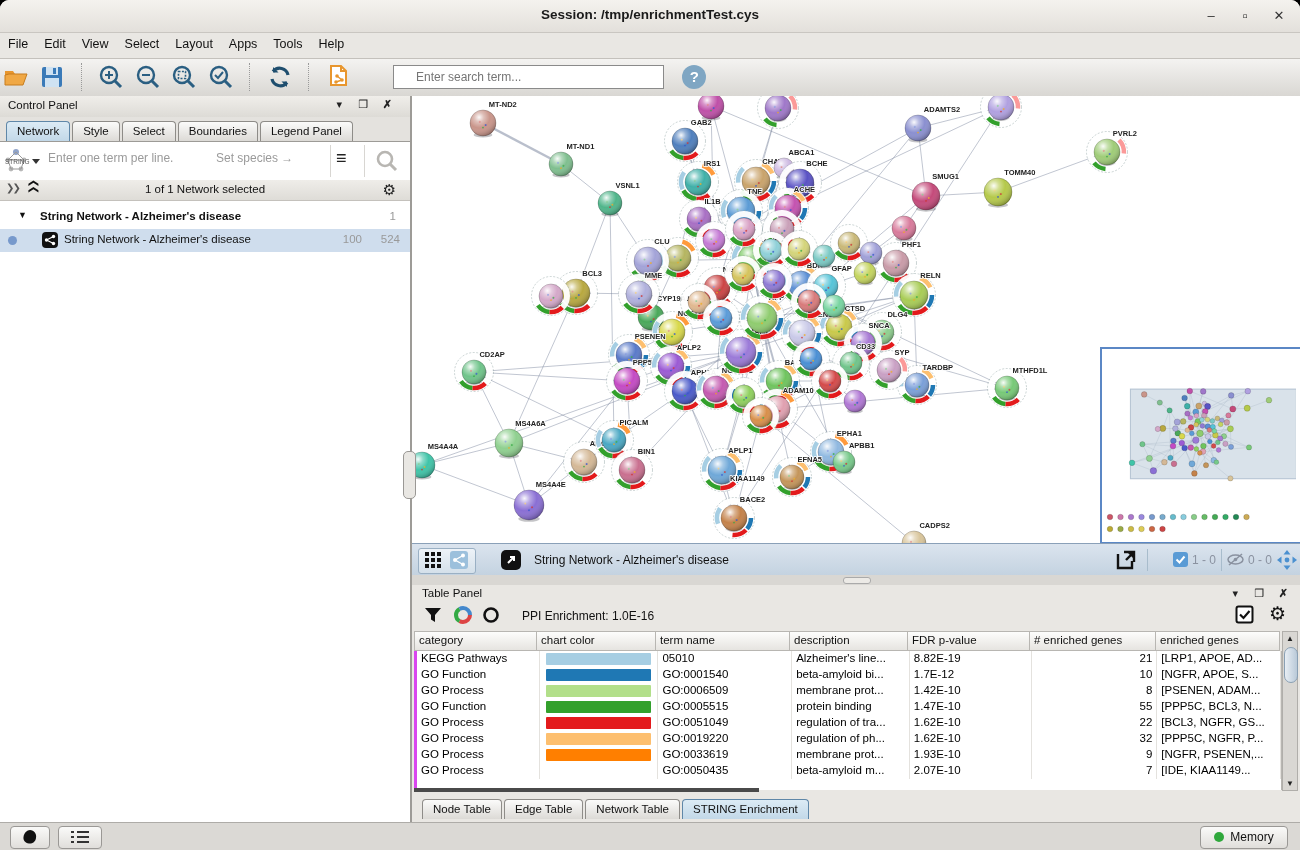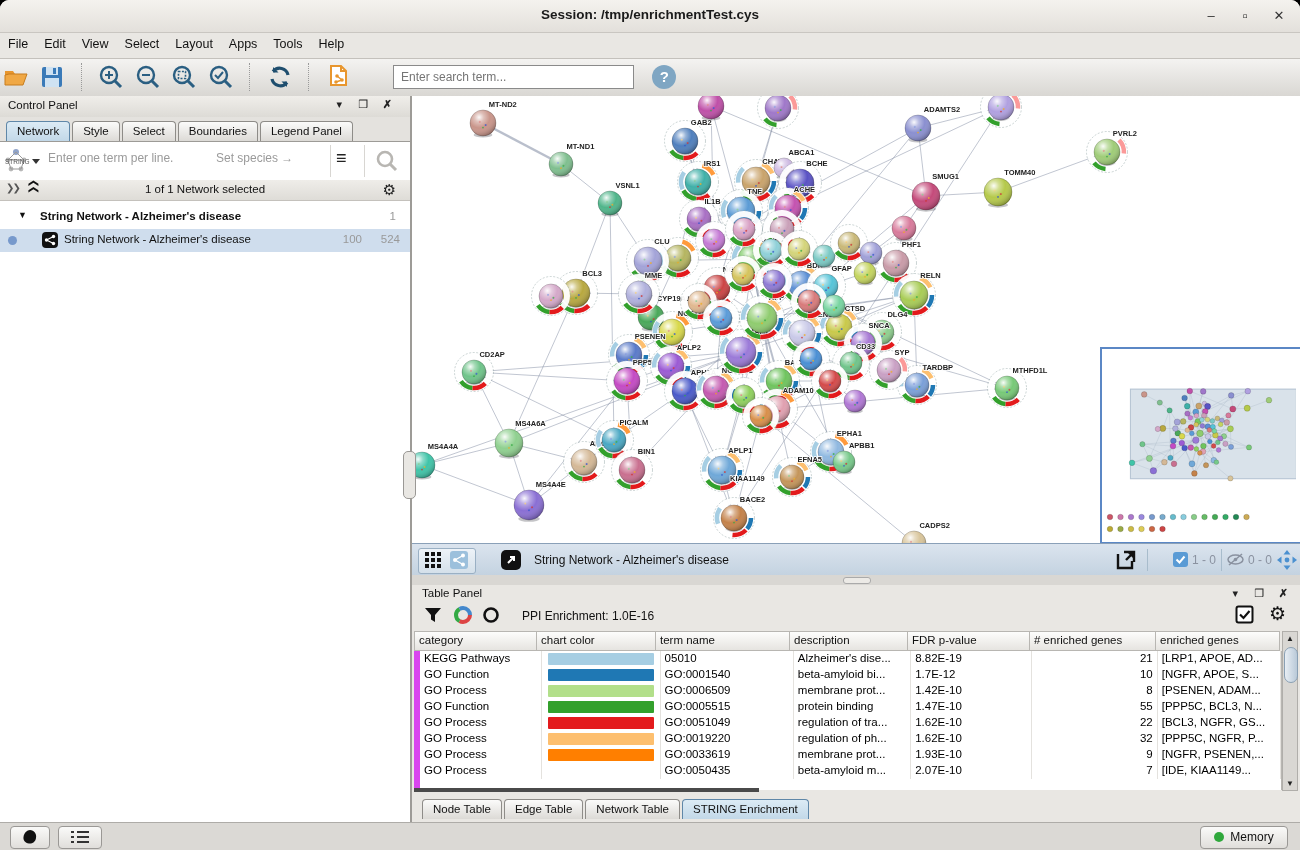--- a/index.html
+++ b/index.html
@@ -8,21 +8,21 @@
   #titlebar{position:absolute;left:0;top:0;width:1300px;height:32px;background:linear-gradient(#f4f2ee,#e3e0db);border-bottom:1px solid #c9c6c1;}
   #titlebar .title{position:absolute;left:0;right:0;top:7px;text-align:center;font-size:13.5px;font-weight:bold;color:#1a1a1a;}
   .winbtn{position:absolute;top:6px;width:26px;height:20px;text-align:center;font-size:13px;color:#333;line-height:20px;cursor:default;}
   
   #menubar{position:absolute;left:0;top:33px;width:1300px;height:25px;background:#e9e7e3;border-bottom:1px solid #c4c1bc;}
   .menu-item{display:inline-block;padding:4px 8px;font-size:12.5px;color:#111;}
   
   #toolbar{position:absolute;left:0;top:59px;width:1300px;height:37px;background:linear-gradient(#f4f3f1,#d9d7d3);border-bottom:1px solid #b3b1ad;}
   .tb-sep{display:inline-block;width:1px;height:28px;border-left:1px dotted #9a9a9a;margin:4px 8px;vertical-align:middle;}
   .tb-ic{display:inline-block;width:28px;height:28px;margin:3px 2px;vertical-align:middle;}
-  #search-box{width:225px;height:20px;font-size:12px;border:1px solid #8a8a8a;padding:1px 7px;vertical-align:middle;margin-left:34px;background:#fff;font-family:"Liberation Sans",sans-serif;}
+  #search-box{width:225px;height:20px;font-size:12px;border:1px solid #8a8a8a;padding:1px 22px;vertical-align:middle;margin-left:34px;background:#fff;font-family:"Liberation Sans",sans-serif;}
   #help-btn{display:inline-block;width:24px;height:24px;border-radius:50%;background:#7fa6c3;color:#fff;font-weight:bold;text-align:center;line-height:24px;font-size:15px;vertical-align:middle;margin-left:14px;}
   
   #control-panel{position:absolute;left:0;top:96px;width:410px;height:726px;background:#fff;border-right:2px solid #9d9b97;}
   #cp-header{position:absolute;left:0;top:0;width:100%;height:21px;background:linear-gradient(#f0eeea,#dddbd6);border-bottom:1px solid #c4c1bc;}
   #cp-header .ptitle{position:absolute;left:8px;top:3px;font-size:11.5px;color:#111;}
   .phead-ic{position:absolute;top:2px;font-size:11px;color:#222;}
   #cp-tabs{position:absolute;left:0;top:21px;width:100%;height:25px;background:#e4e2de;border-bottom:1px solid #9d9b97;padding-left:6px;box-sizing:border-box;}
   .tab{display:inline-block;height:19px;line-height:19px;margin-top:4px;margin-right:2px;padding:0 10px;font-size:11.5px;color:#111;background:linear-gradient(#fbfbfa,#dcdad6);border:1px solid #8e8c88;border-bottom:none;border-radius:4px 4px 0 0;}
   .tab.active{background:linear-gradient(#dcebf5,#c2d8e8);border-color:#5f87a8;font-weight:normal;}
   #string-row{position:absolute;left:0;top:47px;width:100%;height:37px;background:#fff;border-bottom:1px solid #c4c1bc;}
@@ -55,21 +55,21 @@
   
   #table-panel{position:absolute;left:412px;top:585px;width:888px;height:237px;background:#e9e7e3;}
   #tp-header{position:absolute;left:0;top:0;width:100%;height:17px;}
   #tp-header .ptitle{position:absolute;left:10px;top:2px;font-size:11.5px;color:#111;}
   #tp-toolbar{position:absolute;left:0;top:17px;width:100%;height:27px;}
   #ppi-text{position:absolute;left:110px;top:7px;font-size:12px;color:#111;}
   #enrich-table{position:absolute;left:2px;top:46px;width:868px;}
   #tbl-head{display:flex;height:20px;}
   .th{box-sizing:border-box;border:1px solid #b8b6b2;border-left:none;background:linear-gradient(#fdfdfc,#e6e4e0);font-size:11.5px;color:#111;padding:2px 4px;overflow:hidden;white-space:nowrap;}
   .th:first-child{border-left:1px solid #b8b6b2;}
-  #tbl-body{height:139px;overflow:hidden;background:#fff;border-left:6px solid #d946ef;border-right:1px solid #b8b6b2;}
+  #tbl-body{height:139px;overflow:hidden;background:#fff;border-left:3px solid #d946ef;border-right:1px solid #b8b6b2;}
   .tr{display:flex;height:16px;}
   .td{box-sizing:border-box;font-size:11.5px;color:#000;padding:1px 4px;overflow:hidden;white-space:nowrap;border-right:1px solid #e4e2de;}
   .swatch{height:12px;margin:1px 2px;border-radius:1px;}
   #vscroll{position:absolute;left:870px;top:46px;width:16px;height:160px;background:#d9d7d3;border:1px solid #b0aeaa;box-sizing:border-box;}
   .sc-arrow{position:absolute;left:1px;width:12px;text-align:center;font-size:8px;color:#222;}
   #sc-thumb{position:absolute;left:1px;top:15px;width:12px;height:34px;background:linear-gradient(90deg,#e8eef4,#b9c9d8);border:1px solid #8aa0b4;border-radius:7px;}
   #hbar-dark{position:absolute;left:2px;top:203px;width:345px;height:4px;background:#4a4a4a;}
   #tp-tabs{position:absolute;left:10px;top:210px;width:100%;height:26px;}
   
   #statusbar{position:absolute;left:0;top:822px;width:1300px;height:28px;background:#dbd9d5;border-top:1px solid #aeaca8;}
@@ -1810,21 +1810,21 @@
           <div class="th" style="width: 126px;"># enriched genes</div>
           <div class="th" style="width: 124px;">enriched genes</div>
         </div>
       <div id="tbl-body">
           <div class="tr">
             <div class="td" style="width: 123px;">KEGG Pathways</div>
             <div class="td" style="width: 119px;">
               <div class="swatch" style="background: rgb(166, 206, 227);"></div>
             </div>
             <div class="td" style="width: 134px;">05010</div>
-            <div class="td" style="width: 118px;">Alzheimer's dise...</div>
+            <div class="td" style="width: 118px;">Alzheimer's line...</div>
             <div class="td" style="width: 122px;">8.82E-19</div>
             <div class="td" style="width: 126px; text-align: right;">21</div>
             <div class="td" style="width: 124px;">[LRP1, APOE, AD...</div>
           </div>
           <div class="tr">
             <div class="td" style="width: 123px;">GO Function</div>
             <div class="td" style="width: 119px;">
               <div class="swatch" style="background: rgb(31, 120, 180);"></div>
             </div>
             <div class="td" style="width: 134px;">GO:0001540</div>

